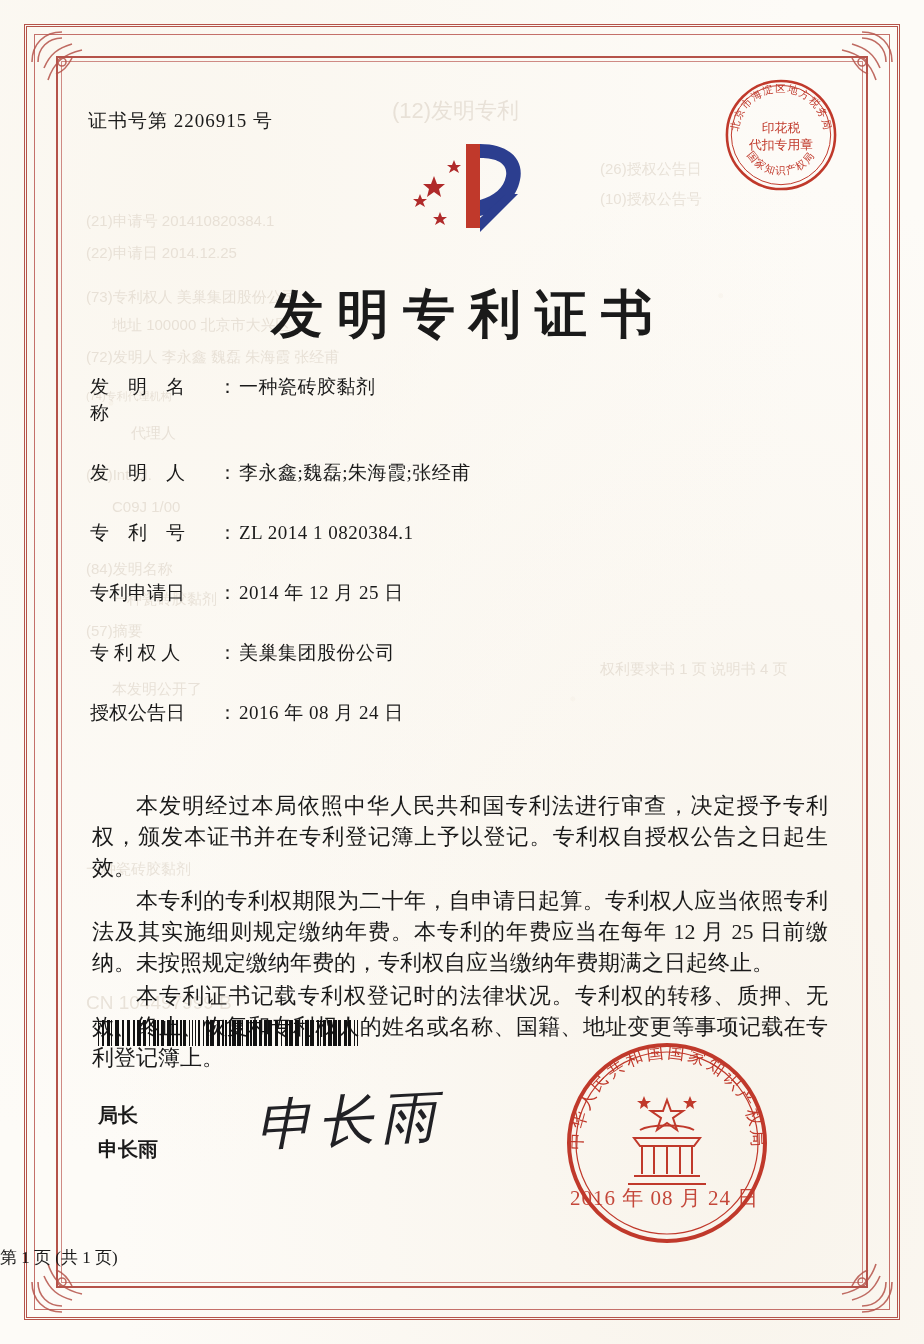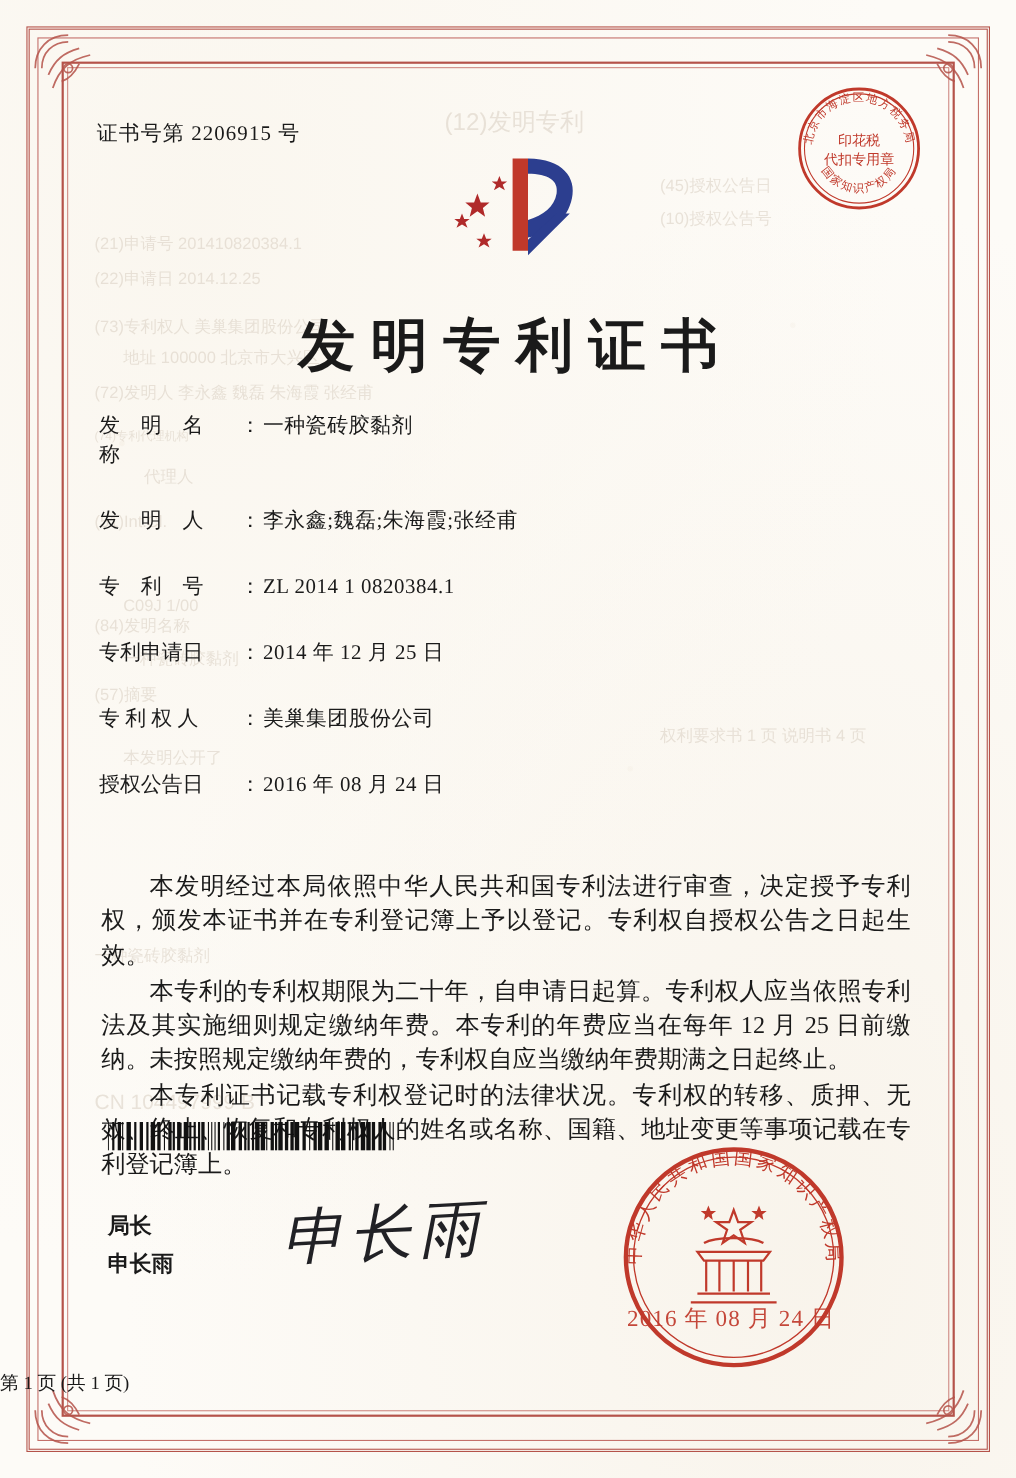--- a/index.html
+++ b/index.html
@@ -212,32 +212,32 @@
   }
 </style>
 </head>
 <body>
 
 <div class="page">
 
   <div class="paper-noise"></div>
 
   <div class="bleed" id="bleed-layer">
-      <div style="left: 404px; top: 96px; font-size: 22px;">(12)发明专利</div>
-      <div style="left: 600px; top: 160px; font-size: 15px;">(45)授权公告日</div>
+      <div style="left: 392px; top: 96px; font-size: 22px;">(12)发明专利</div>
+      <div style="left: 600px; top: 160px; font-size: 15px;">(26)授权公告日</div>
       <div style="left: 600px; top: 190px; font-size: 15px;">(10)授权公告号</div>
       <div style="left: 86px; top: 212px; font-size: 15px;">(21)申请号 201410820384.1</div>
       <div style="left: 86px; top: 244px; font-size: 15px;">(22)申请日 2014.12.25</div>
       <div style="left: 86px; top: 288px; font-size: 15px;">(73)专利权人 美巢集团股份公司</div>
       <div style="left: 112px; top: 316px; font-size: 15px;">地址 100000 北京市大兴区</div>
       <div style="left: 86px; top: 348px; font-size: 15px;">(72)发明人 李永鑫  魏磊  朱海霞  张经甫</div>
       <div style="left: 86px; top: 389px; font-size: 11px;">(74)专利代理机构</div>
       <div style="left: 86px; top: 424px; font-size: 15px; margin-left: 45px;">代理人</div>
       <div style="left: 86px; top: 466px; font-size: 15px;">(51)Int.Cl.</div>
-      <div style="left: 112px; top: 498px; font-size: 15px; margin-top: 44px;">C09J 1/00</div>
+      <div style="left: 112px; top: 498px; font-size: 15px;">C09J 1/00</div>
       <div style="left: 86px; top: 560px; font-size: 15px;">(84)发明名称</div>
       <div style="left: 112px; top: 590px; font-size: 15px;">一种瓷砖胶黏剂</div>
       <div style="left: 86px; top: 622px; font-size: 15px;">(57)摘要</div>
       <div style="left: 600px; top: 660px; font-size: 15px;">权利要求书 1 页  说明书 4 页</div>
       <div style="left: 112px; top: 680px; font-size: 15px; text-align: right;">本发明公开了</div>
       <div style="left: 86px; top: 860px; font-size: 15px;">一种瓷砖胶黏剂</div>
       <div style="left: 86px; top: 992px; font-size: 19px;">CN 104497999 B</div>
     </div>
 
   <div class="border-outer"></div>

